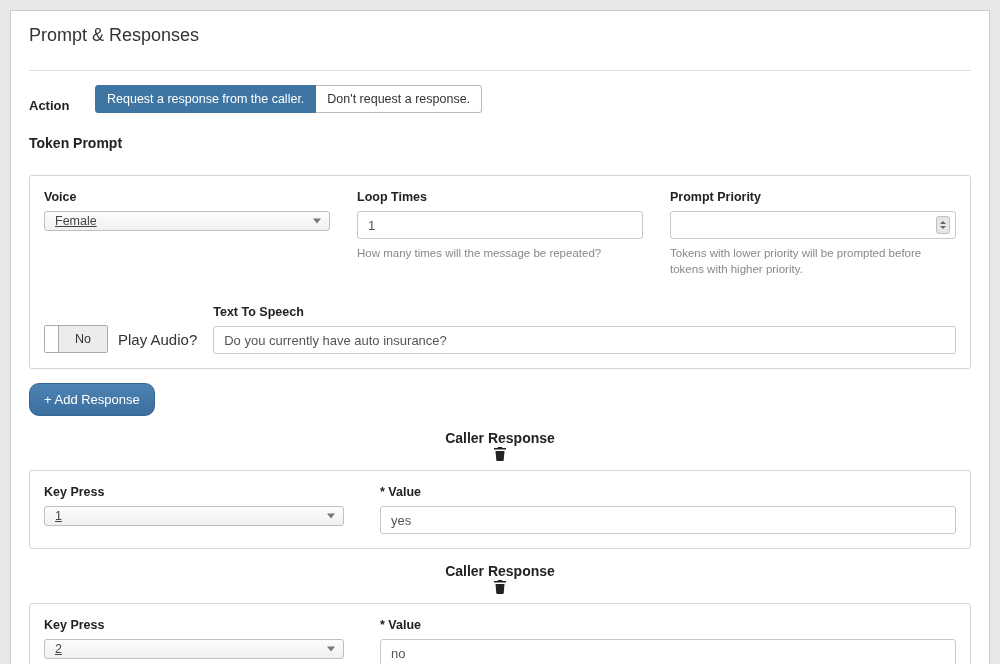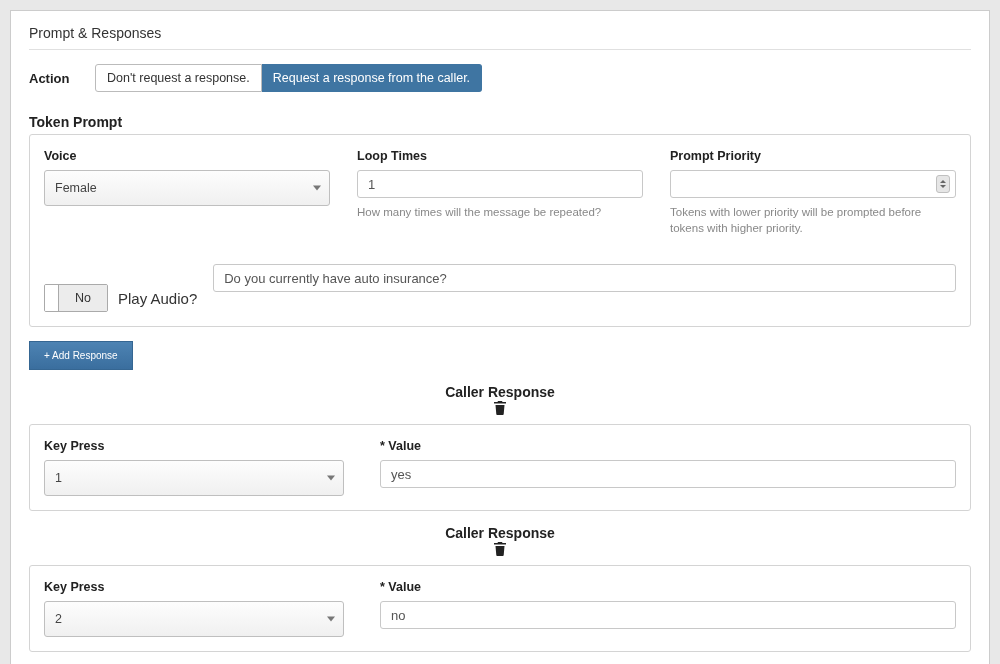--- a/index.html
+++ b/index.html
@@ -15,30 +15,30 @@
       color: #333;
     }
     .panel {
       background: #fff;
       border: 1px solid #ccc;
       padding: 14px 18px 18px 18px;
       width: 980px;
       margin: 0 auto;
     }
     .page-title {
-      font-size: 14px;
+      font-size: 18px;
       font-weight: 400;
       color: #333;
-      padding-bottom: 8px;
+      padding-bottom: 24px;
       border-bottom: 1px solid #e0e0e0;
       margin-bottom: 14px;
     }
     .action-row {
       display: flex;
-      align-items: center;
+      align-items: flex-end;
       margin-bottom: 22px;
     }
     .action-label {
       font-size: 13px;
       font-weight: 600;
       color: #222;
       width: 66px;
     }
     .seg-group {
       display: flex;
@@ -62,21 +62,21 @@
     }
     .seg-btn:last-child {
       border-top-right-radius: 3px;
       border-bottom-right-radius: 3px;
       border-left: none;
     }
     .section-title {
       font-size: 14px;
       font-weight: 600;
       color: #222;
-      margin-bottom: 4px;
+      margin-bottom: 24px;
     }
     .section-row {
       display: flex;
       align-items: center;
       justify-content: space-between;
       margin-bottom: 6px;
       flex-direction: column;
     }
     .bordered-box {
       border: 1px solid #d4d4d4;
@@ -100,27 +100,28 @@
       font-size: 11.5px;
       color: #888;
       margin-top: 6px;
       line-height: 1.4;
     }
     .select-wrap {
       position: relative;
       background: linear-gradient(#fdfdfd, #f0f0f0);
       border: 1px solid #bfbfbf;
       border-radius: 3px;
-      height: 36px;
+      height: 20px;
       display: flex;
       align-items: center;
       padding: 0 26px 0 10px;
       font-size: 12.5px;
       color: #444;
       cursor: pointer;
+      text-decoration: underline;
     }
     .select-wrap .caret {
       position: absolute;
       right: 8px;
       top: 50%;
       transform: translateY(-50%);
       width: 0;
       height: 0;
       border-left: 4px solid transparent;
       border-right: 4px solid transparent;
@@ -205,24 +206,24 @@
       font-size: 15px;
       color: #333;
     }
     .tts-block {
       flex: 1;
     }
     .btn-primary {
       background: linear-gradient(#4d83b3, #3a6e9e);
       border: 1px solid #356692;
       color: #fff;
-      font-size: 10px;
+      font-size: 13px;
       font-weight: 500;
       padding: 8px 14px;
-      border-radius: 0;
+      border-radius: 10px;
       cursor: pointer;
       margin-bottom: 14px;
     }
     .trash-icon {
       cursor: pointer;
       color: #222;
     }
     .grid-2 {
       display: grid;
       grid-template-columns: 300px 1fr;
@@ -232,22 +233,22 @@
 </head>
 <body>
 
 <div class="panel">
 
   <h1 class="page-title">Prompt &amp; Responses</h1>
 
   <div class="action-row">
     <span class="action-label">Action</span>
     <div class="seg-group">
+      <button class="seg-btn active">Request a response from the caller.</button>
       <button class="seg-btn">Don't request a response.</button>
-      <button class="seg-btn active">Request a response from the caller.</button>
     </div>
   </div>
 
   <div class="section-title">Token Prompt</div>
   <div class="bordered-box">
     <div class="grid-3">
       <div>
         <label class="field-label">Voice</label>
         <div class="select-wrap">
           <span>Female</span>
@@ -274,20 +275,21 @@
 
     <div class="row-lower">
       <div class="toggle-group">
         <div class="toggle">
           <div class="handle"></div>
           <div class="val">No</div>
         </div>
         <span class="toggle-label">Play Audio?</span>
       </div>
       <div class="tts-block">
+        <label class="field-label">Text To Speech</label>
         <input class="text-input" value="Do you currently have auto insurance?" style="">
       </div>
     </div>
   </div>
 
   <button class="btn-primary">+ Add Response</button>
 
   
   <div class="section-row">
     <div class="section-title" style="margin-bottom:0">Caller Response</div>

